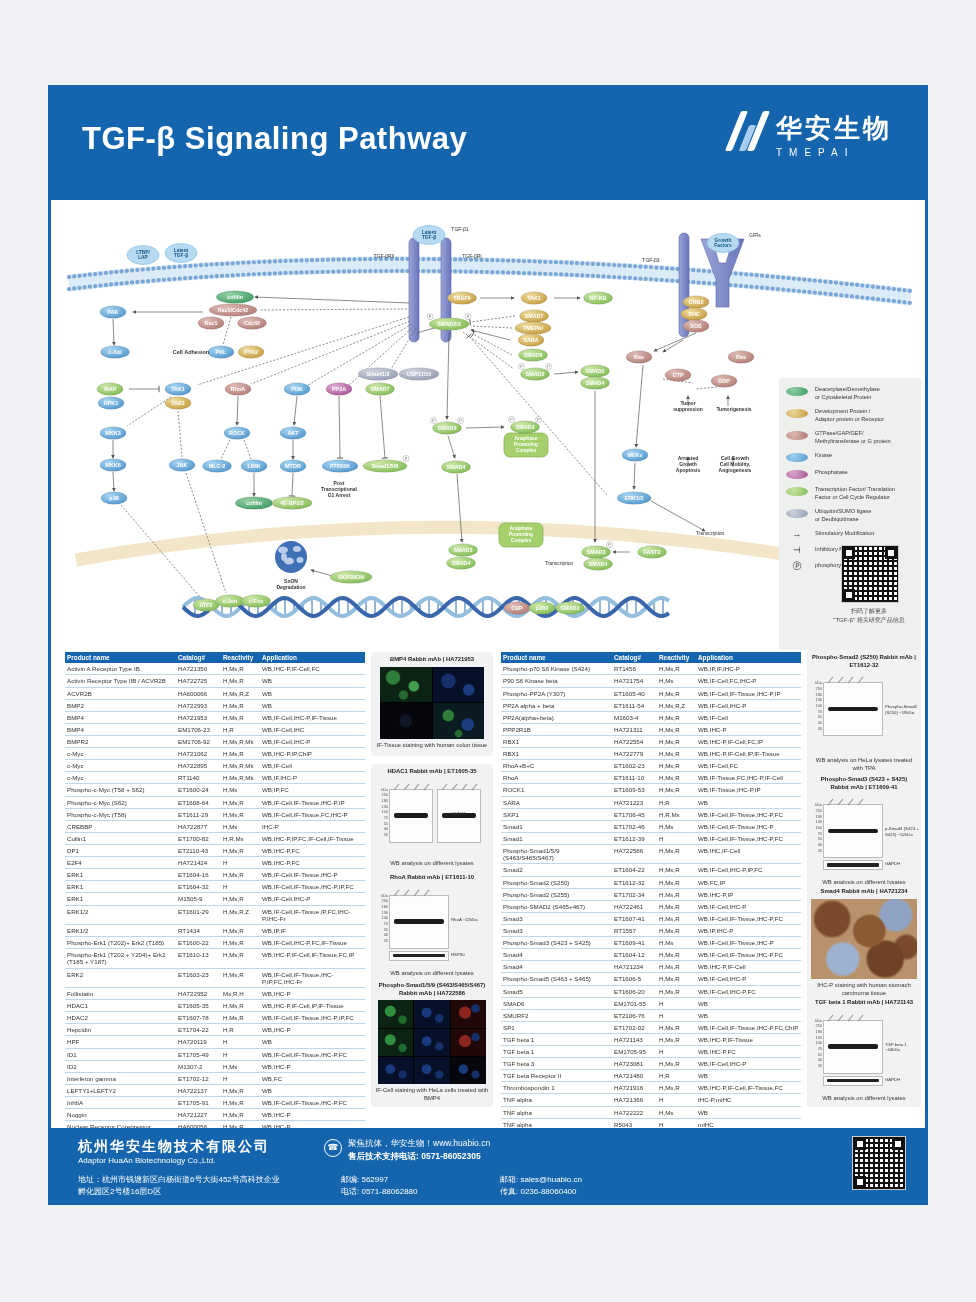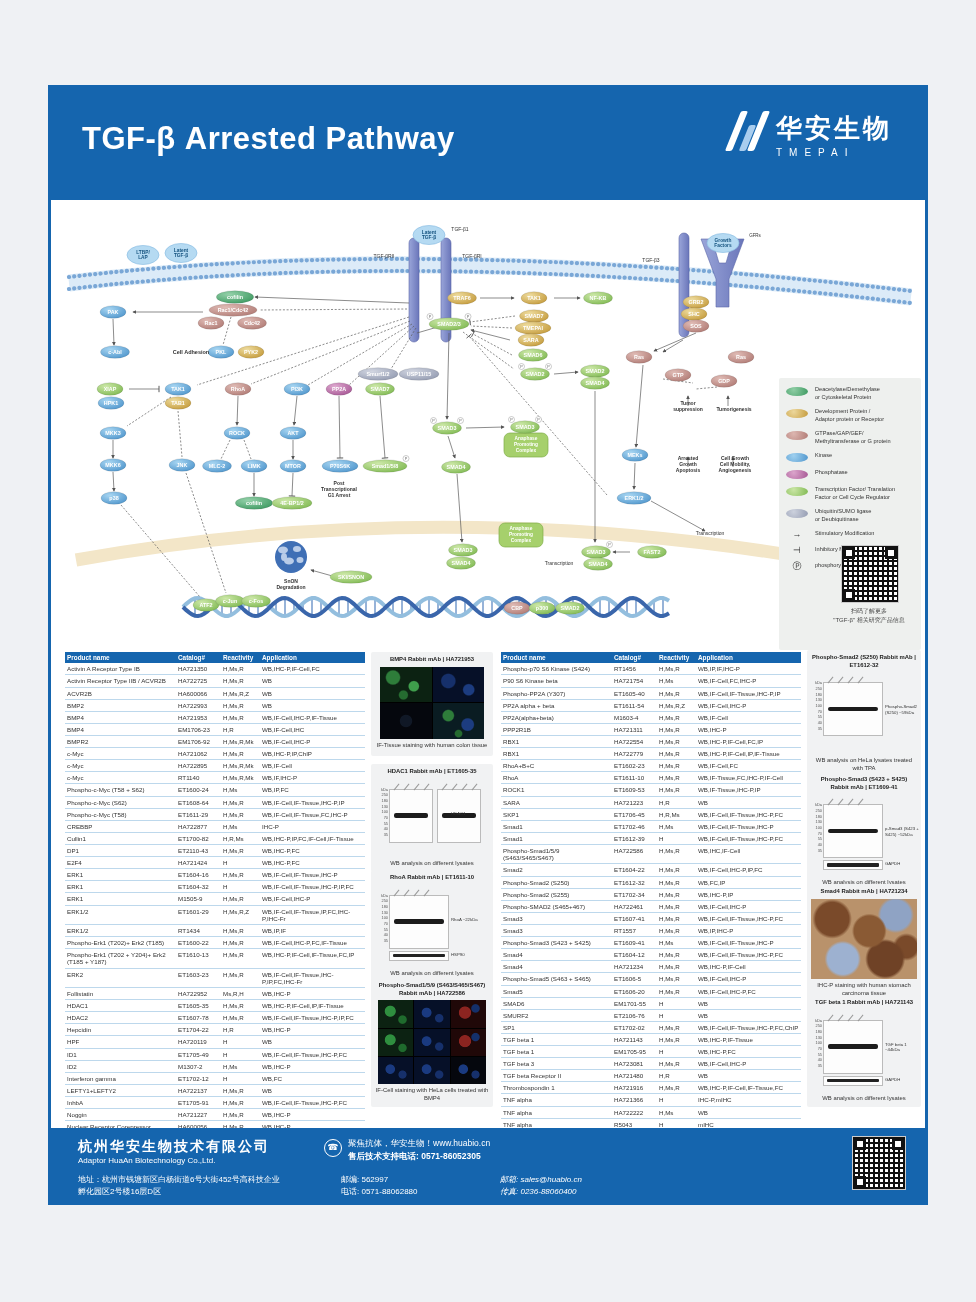--- a/index.html
+++ b/index.html
@@ -42,29 +42,29 @@
   .panel .pcap{font-size:5.9px;text-align:center;color:#333;line-height:1.35;margin-top:3px;}
   .panel .art{margin:0 auto;position:relative;}
   .footer{position:absolute;left:-3px;top:1043px;width:880px;height:77px;background:#1565ae;color:#fff;}
   .footer .cn-name{position:absolute;left:30px;top:10px;font-size:14px;font-weight:bold;letter-spacing:2px;}
   .footer .en-name{position:absolute;left:30px;top:28px;font-size:8px;}
   .footer .svc{position:absolute;left:300px;top:9px;font-size:8.5px;line-height:1.5;}
   .footer .svc b{}
   .footer .phone-ic{position:absolute;left:276px;top:11px;width:16px;height:16px;border:1.5px solid #fff;border-radius:50%;text-align:center;line-height:15px;font-size:9px;}
   .footer .addr{position:absolute;left:30px;top:46px;font-size:8px;line-height:1.5;}
   .footer .zipcol{position:absolute;left:293px;top:46px;font-size:8px;line-height:1.5;}
-  .footer .mailcol{position:absolute;left:452px;top:46px;font-size:8px;line-height:1.5;font-style:italic;}
+  .footer .mailcol{position:absolute;left:452px;top:46px;font-size:8px;line-height:1.5;}
   .footer .fqr{position:absolute;right:22px;top:8px;}
 </style>
 </head>
 <body>
 
 <div class="poster">
   <div class="header">
-    <div class="title">TGF-β Arrested Pathway</div>
+    <div class="title">TGF-β Signaling Pathway</div>
     <div class="logo">
       <div class="logo-mark">
           <span></span>
           <span class="lt"></span>
           <span></span>
         </div>
       <div class="logo-text">
         <div class="cn">华安生物</div>
         <div class="en">TMEPAI</div>
       </div>

